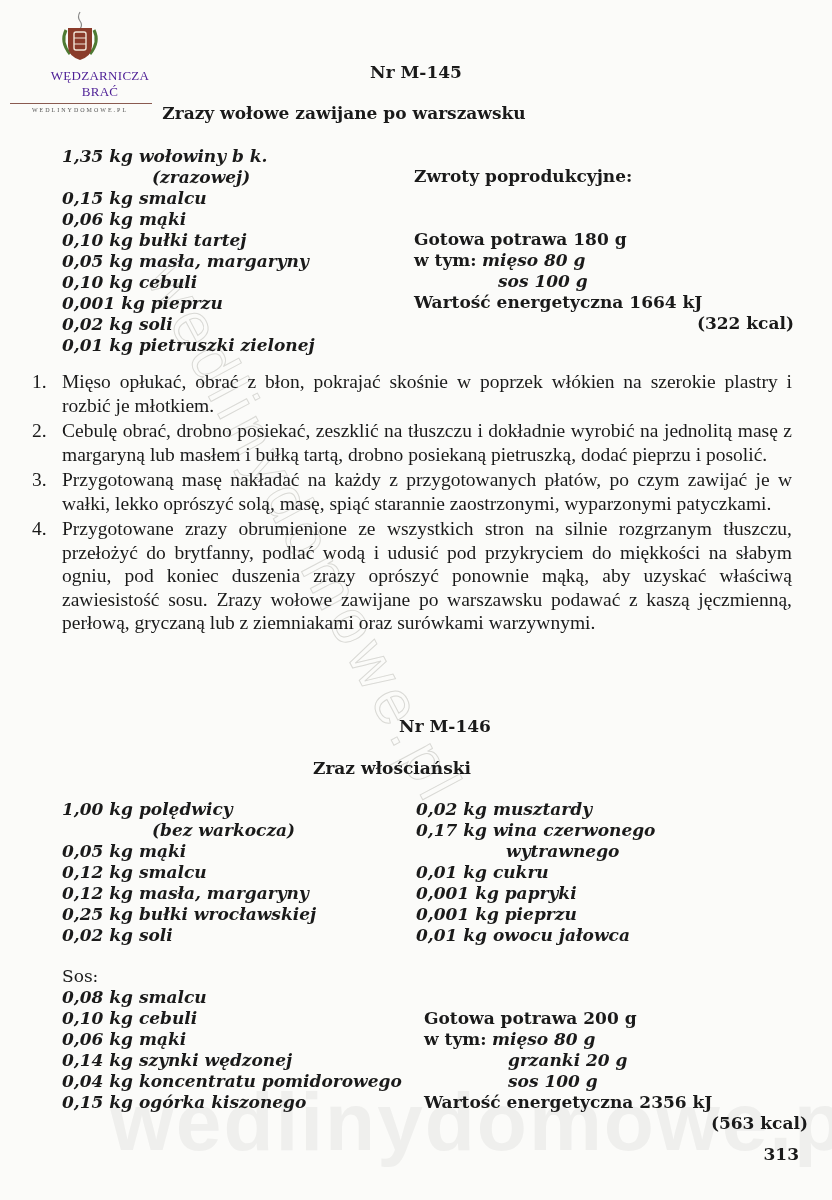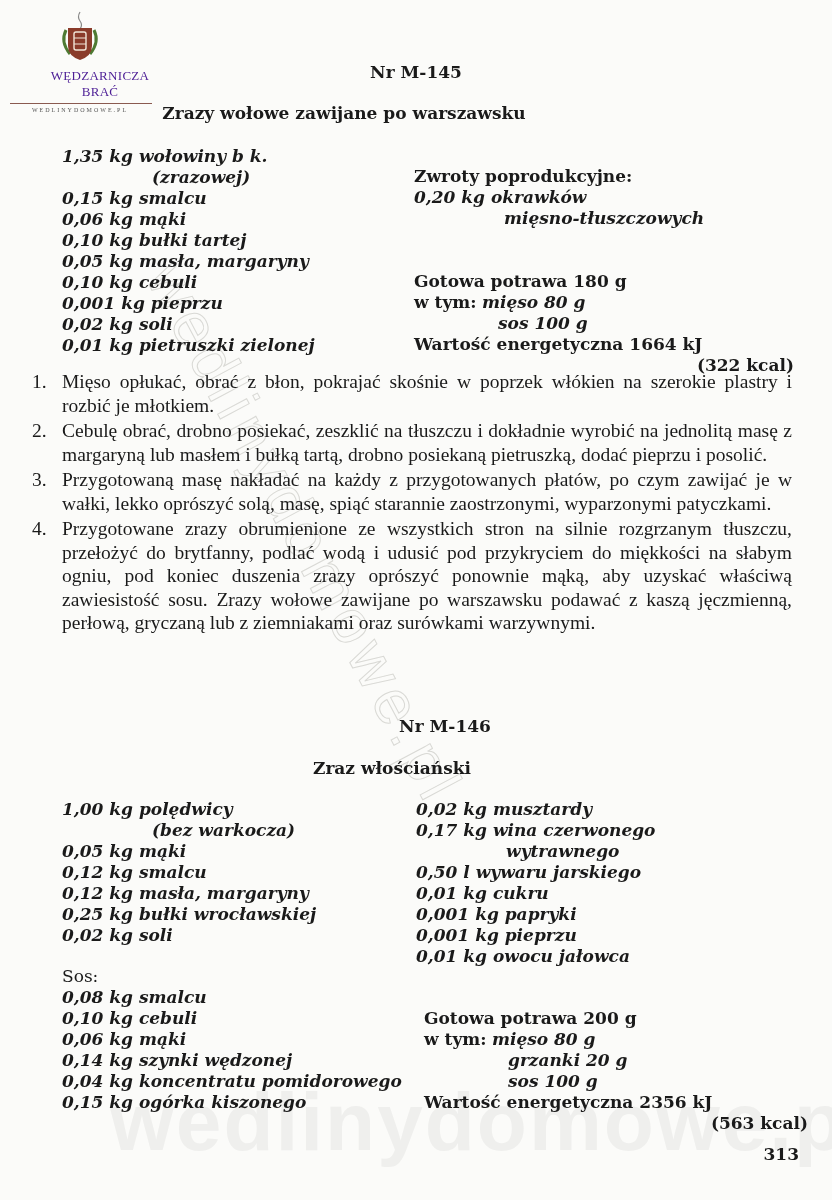--- a/index.html
+++ b/index.html
@@ -77,24 +77,20 @@
     <div class="ing">0,10 kg bułki tartej</div>
     <div class="ing">0,05 kg masła, margaryny</div>
     <div class="ing">0,10 kg cebuli</div>
     <div class="ing">0,001 kg pieprzu</div>
     <div class="ing">0,02 kg soli</div>
     <div class="ing">0,01 kg pietruszki zielonej</div>
   </div>
 
 <div class="col" style="left:414px; top:146px; width:380px;margin-top:20px;">
   <div class="plain">Zwroty poprodukcyjne:</div>
-  <div id="r0-ret">
-      <div class="ing">0,20 kg okrawków</div>
-      <div class="ing indent">mięsno-tłuszczowych</div>
-    </div>
   <div style="height:42px;"></div>
   <div class="plain">Gotowa potrawa 180 g</div>
   <div><span class="plain">w tym:</span> <span class="sub">mięso 80 g</span></div>
   <div class="sub-indent">sos 100 g</div>
   <div class="plain">Wartość energetyczna 1664 kJ</div>
   <div class="plain right">(322 kcal)</div>
 </div>
 
 <div class="steps" style="top:370px;" id="r0-steps">
     <div class="step">
@@ -124,21 +120,20 @@
     <div class="ing">0,05 kg mąki</div>
     <div class="ing">0,12 kg smalcu</div>
     <div class="ing">0,12 kg masła, margaryny</div>
     <div class="ing">0,25 kg bułki wrocławskiej</div>
     <div class="ing">0,02 kg soli</div>
   </div>
 <div class="col" style="left:416px; top:799px;" id="r1-ingR">
     <div class="ing">0,02 kg musztardy</div>
     <div class="ing">0,17 kg wina czerwonego</div>
     <div class="ing indent">wytrawnego</div>
-    <div class="ing">0,50 l wywaru jarskiego</div>
     <div class="ing">0,01 kg cukru</div>
     <div class="ing">0,001 kg papryki</div>
     <div class="ing">0,001 kg pieprzu</div>
     <div class="ing">0,01 kg owocu jałowca</div>
   </div>
 
 <div class="col" style="left:62px; top:966px;">
   <div class="plain" style="font-weight:normal;">Sos:</div>
   <div id="r1-sauce">
       <div class="ing">0,08 kg smalcu</div>

